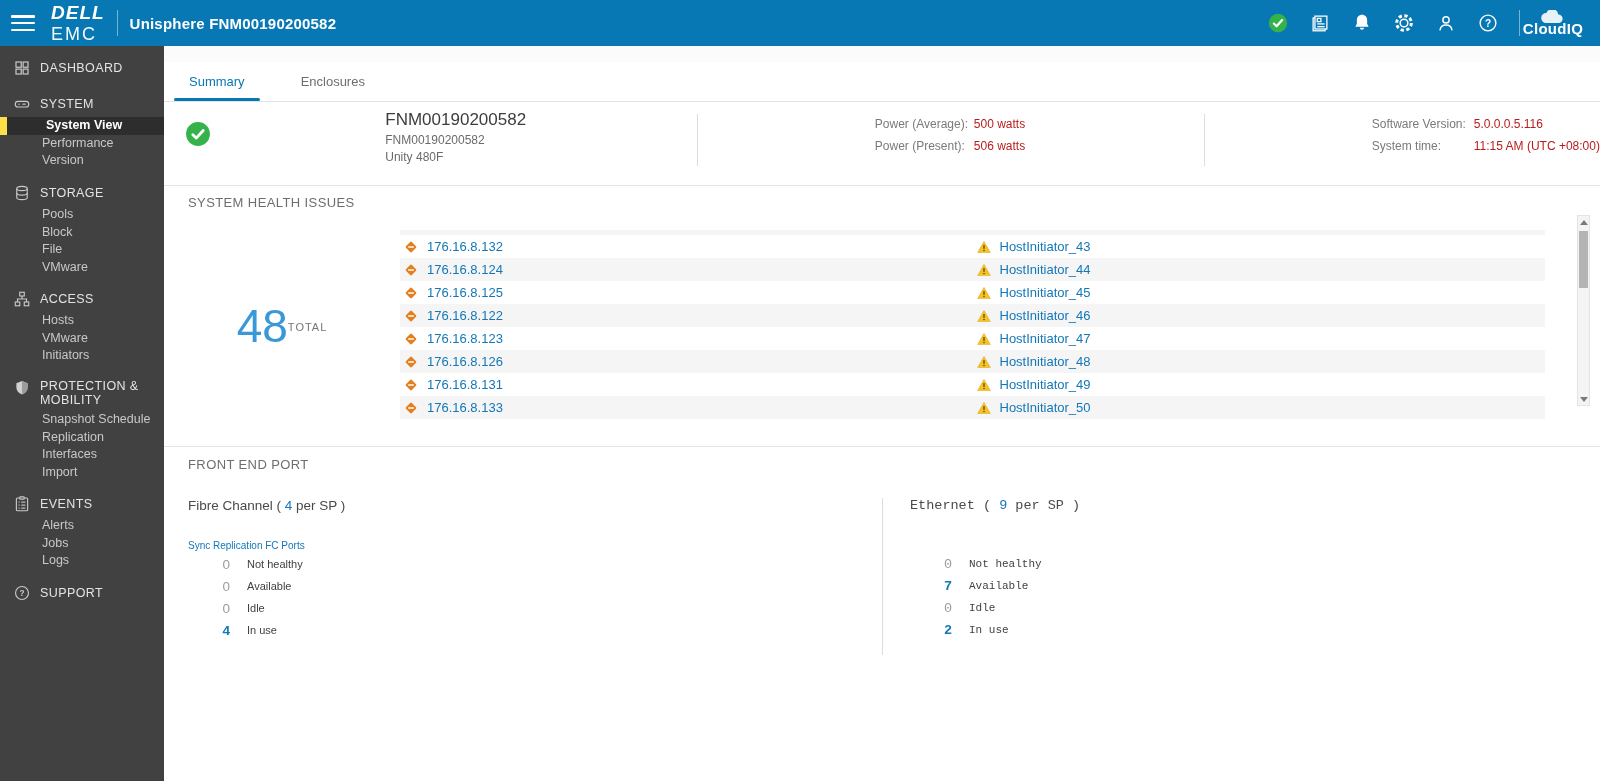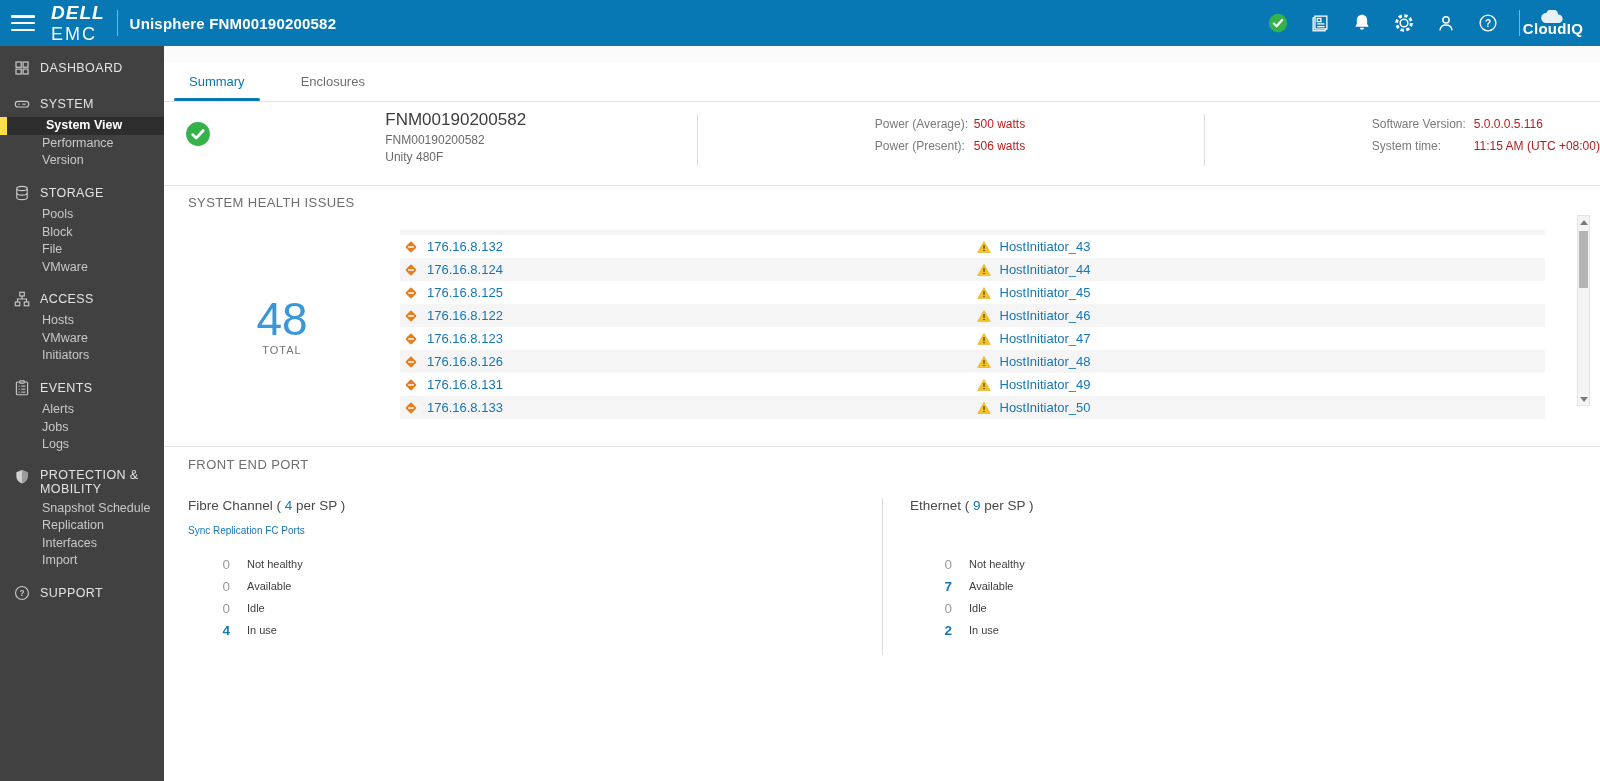--- a/index.html
+++ b/index.html
@@ -66,21 +66,21 @@
   .kv-row { display:flex; margin-bottom:8px; }
   .kv-label { width:95px; font-size:12px; color:#7a7a7a; }
   .kv-value { font-size:12px; color:#b91c1c; margin-left:4px; }
   .kv-block.ver { margin-left:9px; }
   .kv-block.ver .kv-label { width:98px; }
 
   
   .health { height:261px; border-bottom:1px solid #e4e4e4; background:#fff; padding-top:9px; position:relative; }
   .section-title { font-size:13px; color:#6e6e6e; letter-spacing:.4px; padding-left:24px; }
   .health-body { display:flex; margin-top:20px; height:191px; }
-  .health-total { width:236px; display:flex; flex-direction:column; align-items:center; justify-content:center; }
+  .health-total { width:236px; display:flex; flex-direction:row; align-items:center; justify-content:center; }
   .total-num { font-size:46px; color:#3a97d8; line-height:46px; }
   .total-label { font-size:11px; color:#757575; letter-spacing:1px; margin-top:2px; }
   .health-list { flex:1; margin-right:55px; overflow:hidden; }
   .hsliver { height:5px; background:#f5f5f5; }
   .hrow { height:23px; display:flex; align-items:center; }
   .hrow.alt { background:#f5f5f5; }
   .hcell { width:50%; display:flex; align-items:center; padding-left:4px; }
   .sev-icon { width:14px; height:14px; flex:0 0 auto; margin-right:9px; }
   .sev-icon svg { width:14px; height:14px; display:block; }
   .hlink { font-size:13px; color:#1377b8; text-decoration:none; cursor:pointer; }
@@ -92,24 +92,24 @@
   .vs-arrow.down { bottom:0; }
   .tri-up { width:0; height:0; border-left:4px solid transparent; border-right:4px solid transparent; border-bottom:5px solid #7a7a7a; }
   .tri-down { width:0; height:0; border-left:4px solid transparent; border-right:4px solid transparent; border-top:5px solid #7a7a7a; }
   .vs-thumb { position:absolute; left:1px; top:15px; width:9px; height:57px; background:#b4b4b4; cursor:pointer; }
 
   
   .frontend { background:#fff; padding-top:10px; }
   .fe-cols { display:flex; margin-top:26px; margin-left:24px; }
   .fe-col { }
   .fe-col.fc { width:695px; border-right:1px solid #ddd; padding-bottom:14px; }
-  .fe-col.eth { padding-left:27px; }
+  .fe-col.eth { padding-left:27px;font-family:Liberation Mono, monospace; }
   .fe-header { font-size:13.5px; color:#4a4a4a; height:20px; }
   .fe-count { color:#1377b8; }
-  .fe-link { font-size:10px; color:#1377b8; text-decoration:none; display:inline-block; margin-top:7px; cursor:pointer; }
+  .fe-link { font-size:10px; color:#1377b8; text-decoration:none; display:inline-block; margin-top:22px; cursor:pointer; }
   .link-spacer { height:21px; }
   .fc .link-row { height:21px; }
   .fe-stats { margin-top:14px; }
   .stat-row { height:22px; display:flex; align-items:center; }
   .stat-value { width:42px; text-align:right; font-size:13.5px; color:#9c9c9c; }
   .stat-value.nonzero { color:#1377b8; font-weight:bold; }
   .stat-label { margin-left:17px; font-size:11px; color:#3f3f3f; }
 </style>
 </head>
 <body>
@@ -239,54 +239,54 @@
             </svg>
         </span>
         <span class="nav-label">ACCESS</span>
       </div>
       <div class="nav-sub">Hosts</div>
       <div class="nav-sub">VMware</div>
       <div class="nav-sub">Initiators</div>
     </div>
 
     <div class="nav-section">
+      <div class="nav-head tall">
+        <span class="nav-icon">
+          <svg viewBox="0 0 24 24">
+              <path d="M12 2.8l7.5 2.7v5.4c0 4.7-3 7.9-7.5 9.8-4.5-1.9-7.5-5.1-7.5-9.8V5.5z" fill="#d0d0d0"></path>
+              <path d="M12 2.8l7.5 2.7v5.4c0 4.7-3 7.9-7.5 9.8z" fill="#9c9c9c"></path>
+            </svg>
+        </span>
+        <span class="nav-label">PROTECTION &amp; MOBILITY</span>
+      </div>
+      <div class="nav-sub">Snapshot Schedule</div>
+      <div class="nav-sub">Replication</div>
+      <div class="nav-sub">Interfaces</div>
+      <div class="nav-sub">Import</div>
+    </div>
+
+    <div class="nav-section">
       <div class="nav-head">
         <span class="nav-icon">
           <svg viewBox="0 0 24 24" fill="none" stroke="#c9c9c9" stroke-width="1.5">
               <rect x="4.5" y="4" width="15" height="17" rx="1.5"></rect>
               <rect x="9" y="2.5" width="6" height="3" rx="1" fill="#414141"></rect>
               <line x1="11" y1="9.5" x2="16.5" y2="9.5"></line>
               <line x1="11" y1="13.5" x2="16.5" y2="13.5"></line>
               <line x1="11" y1="17.5" x2="16.5" y2="17.5"></line>
               <line x1="7.5" y1="9.5" x2="8.8" y2="9.5"></line>
               <line x1="7.5" y1="13.5" x2="8.8" y2="13.5"></line>
               <line x1="7.5" y1="17.5" x2="8.8" y2="17.5"></line>
             </svg>
         </span>
         <span class="nav-label">EVENTS</span>
       </div>
       <div class="nav-sub">Alerts</div>
       <div class="nav-sub">Jobs</div>
       <div class="nav-sub">Logs</div>
-    </div>
-
-    <div class="nav-section">
-      <div class="nav-head tall">
-        <span class="nav-icon">
-          <svg viewBox="0 0 24 24">
-              <path d="M12 2.8l7.5 2.7v5.4c0 4.7-3 7.9-7.5 9.8-4.5-1.9-7.5-5.1-7.5-9.8V5.5z" fill="#d0d0d0"></path>
-              <path d="M12 2.8l7.5 2.7v5.4c0 4.7-3 7.9-7.5 9.8z" fill="#9c9c9c"></path>
-            </svg>
-        </span>
-        <span class="nav-label">PROTECTION &amp; MOBILITY</span>
-      </div>
-      <div class="nav-sub">Snapshot Schedule</div>
-      <div class="nav-sub">Replication</div>
-      <div class="nav-sub">Interfaces</div>
-      <div class="nav-sub">Import</div>
     </div>
 
     <div class="nav-section">
       <div class="nav-head">
         <span class="nav-icon">
           <svg viewBox="0 0 24 24" fill="none" stroke="#c9c9c9" stroke-width="1.5">
               <circle cx="12" cy="12" r="8.6"></circle>
               <text x="12" y="16" text-anchor="middle" font-size="11" fill="#c9c9c9" stroke="none" font-family="Liberation Sans, sans-serif" font-weight="bold">?</text>
             </svg>
         </span>

